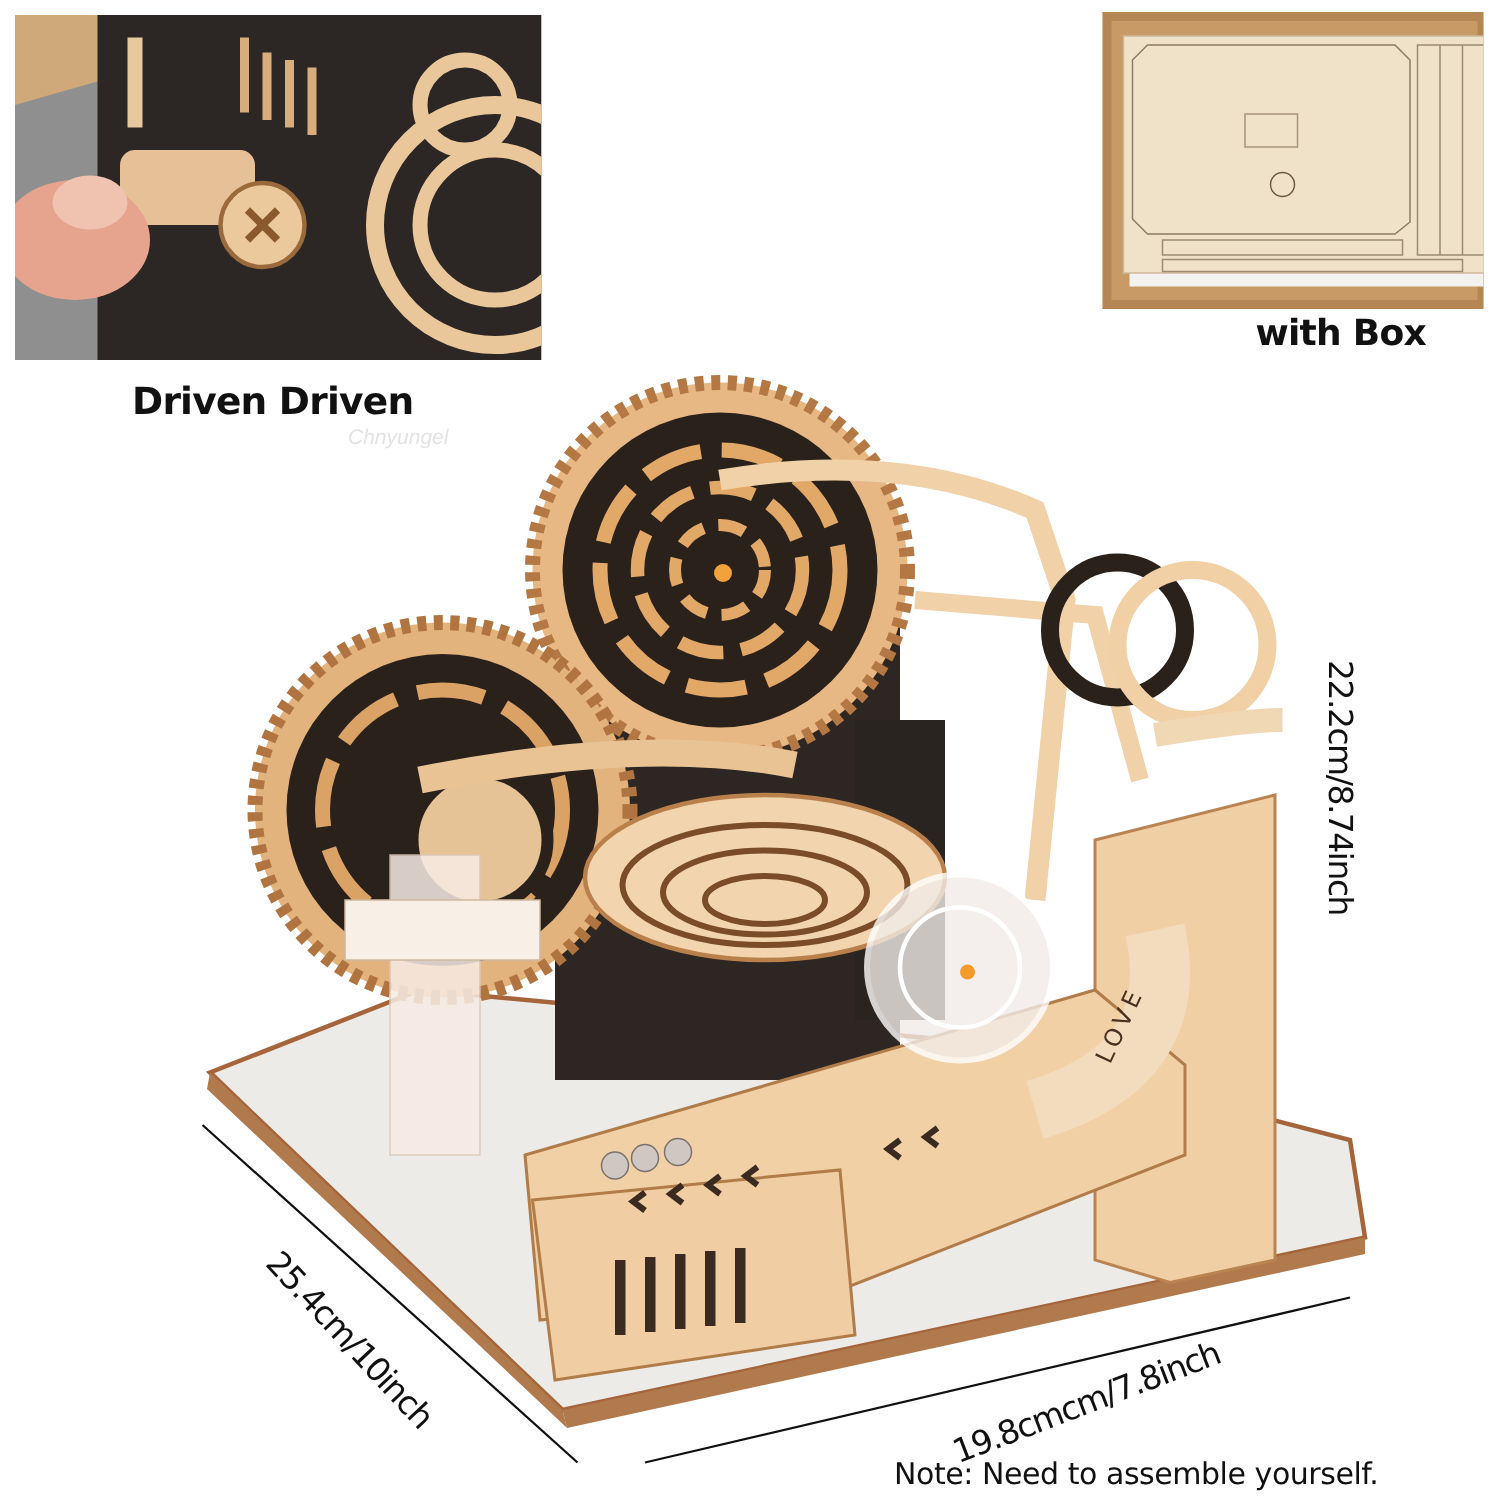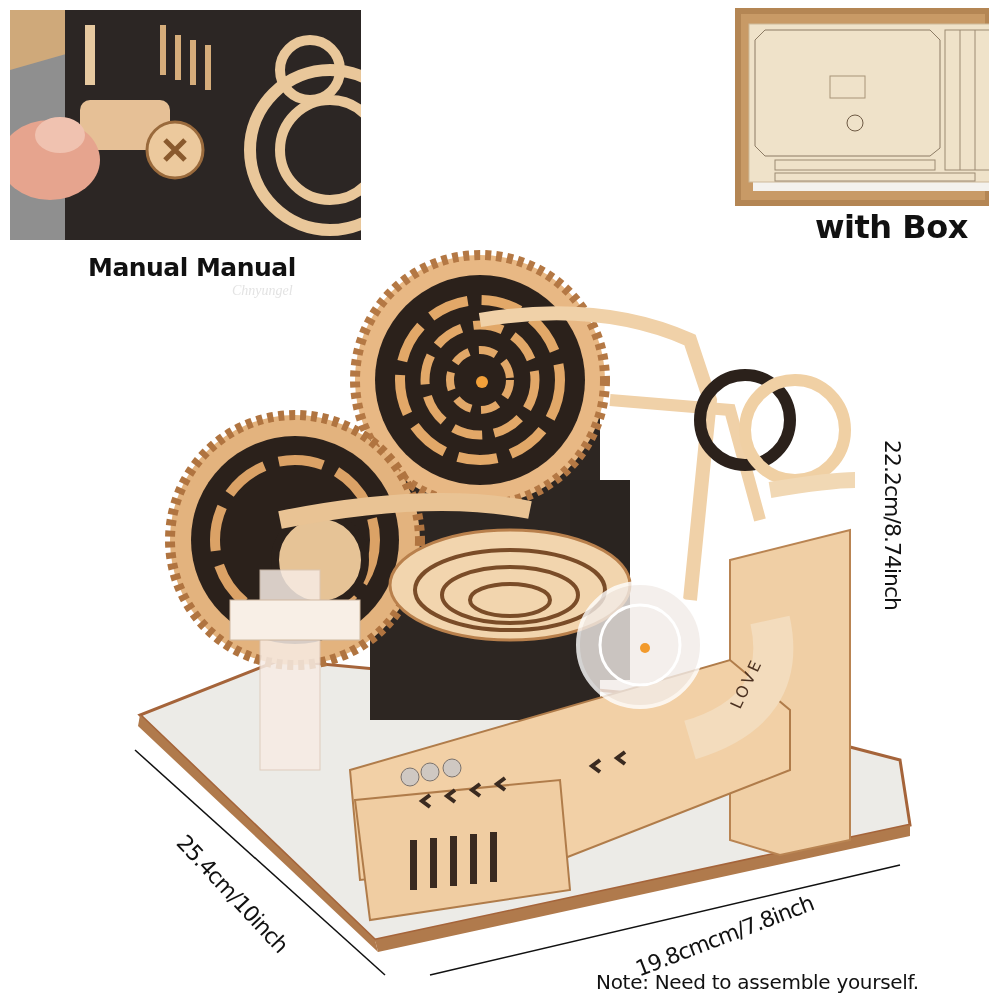--- a/index.html
+++ b/index.html
@@ -11,22 +11,22 @@
 
     
     .inset-manual { left: 10px; top: 10px; width: 351px; height: 230px; overflow: hidden; background: #c9b08c; }
     .inset-box { left: 735px; top: 8px; width: 254px; height: 198px; overflow: hidden; background: #b78a55; }
 
     .caption {
       font-weight: bold; color: #111; white-space: nowrap;
       font-family: "DejaVu Sans", sans-serif; letter-spacing: -0.5px;
     }
     .cap-manual { left: 88px; top: 253px; font-size: 25px; }
-    .cap-box { left: 815px; top: 208px; font-size: 32px; }
-    .watermark { color: #e3e3e3; font-style: italic; font-size: 14px; font-family: Liberation Serif, serif; }
+    .cap-box { left: 837px; top: 208px; font-size: 24px; }
+    .watermark { color: #e3e3e3; font-style: italic; font-size: 14px; }
 
     .dim-text { color: #111; font-size: 22px; white-space: nowrap; font-family: "DejaVu Sans", sans-serif; letter-spacing: -1px; }
     .dim-height { left: 905px; top: 440px; transform-origin: left top; transform: rotate(90deg); }
     .dim-depth { left: 190px; top: 830px; transform-origin: left top; transform: rotate(47deg); }
     .dim-width { left: 632px; top: 958px; transform-origin: left top; transform: rotate(-21deg); }
 
     .note { left: 596px; top: 970px; font-size: 20px; font-weight: normal; color: #111; white-space: nowrap; font-family: "DejaVu Sans", sans-serif; letter-spacing: -0.3px; }
 
     .model { left: 130px; top: 240px; width: 800px; height: 750px; }
   </style>
@@ -47,21 +47,21 @@
     <circle cx="320" cy="140" r="80" fill="none" stroke="#e9c79a" stroke-width="12"></circle>
     <circle cx="320" cy="140" r="50" fill="none" stroke="#e9c79a" stroke-width="10"></circle>
     <circle cx="300" cy="60" r="30" fill="none" stroke="#e9c79a" stroke-width="10"></circle>
     <rect x="70" y="90" width="90" height="50" rx="10" fill="#e6c096"></rect>
     <circle cx="165" cy="140" r="28" fill="#ecc99d" stroke="#9a6a3c" stroke-width="3"></circle>
     <path d="M155 130 L175 150 M175 130 L155 150" stroke="#8a5a2e" stroke-width="5"></path>
     <ellipse cx="40" cy="150" rx="50" ry="40" fill="#e6a48e"></ellipse>
     <ellipse cx="50" cy="125" rx="25" ry="18" fill="#f0c2b0"></ellipse>
   </svg>
 </div>
-<div class="abs caption cap-manual">Manual Manual</div>
+<div class="abs caption cap-manual">Driven Driven</div>
 <div class="abs watermark" style="left:232px;top:283px;">Chnyungel</div>
 
 <div class="abs inset-box">
   <svg width="254" height="198" viewBox="0 0 254 198">
     <rect width="254" height="198" fill="#b48654"></rect>
     <rect x="6" y="6" width="244" height="186" fill="#c89a66"></rect>
     <rect x="18" y="18" width="250" height="165" fill="#f4f2ee"></rect>
     <rect x="14" y="16" width="250" height="158" fill="#efe2c9" stroke="#cdb99a"></rect>
     <polygon points="30,22 195,22 205,32 205,140 195,148 30,148 20,138 20,32" fill="none" stroke="#8c7b64" stroke-width="1"></polygon>
     <rect x="95" y="68" width="35" height="22" fill="none" stroke="#a89479"></rect>

